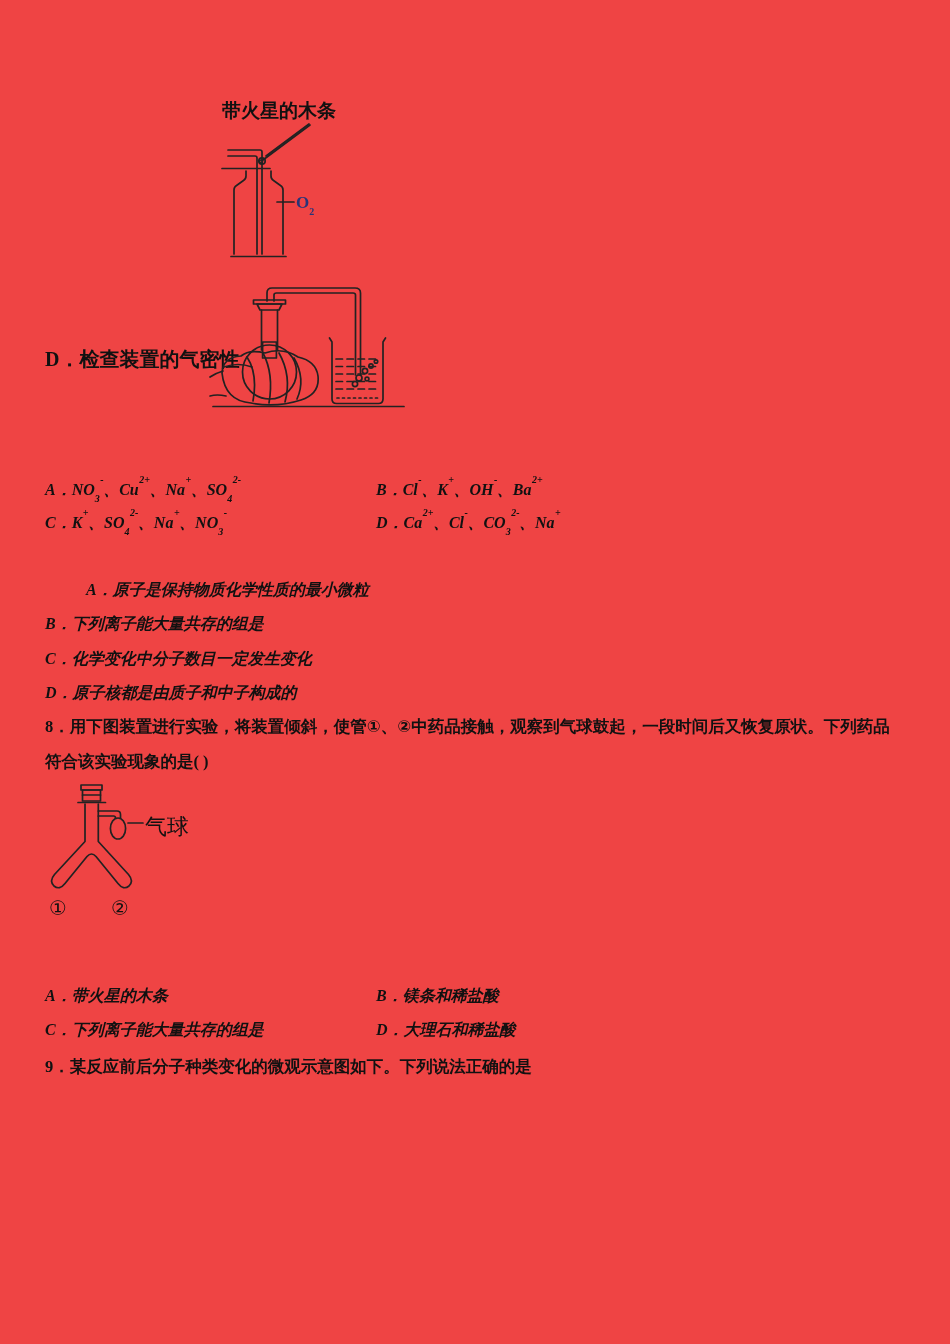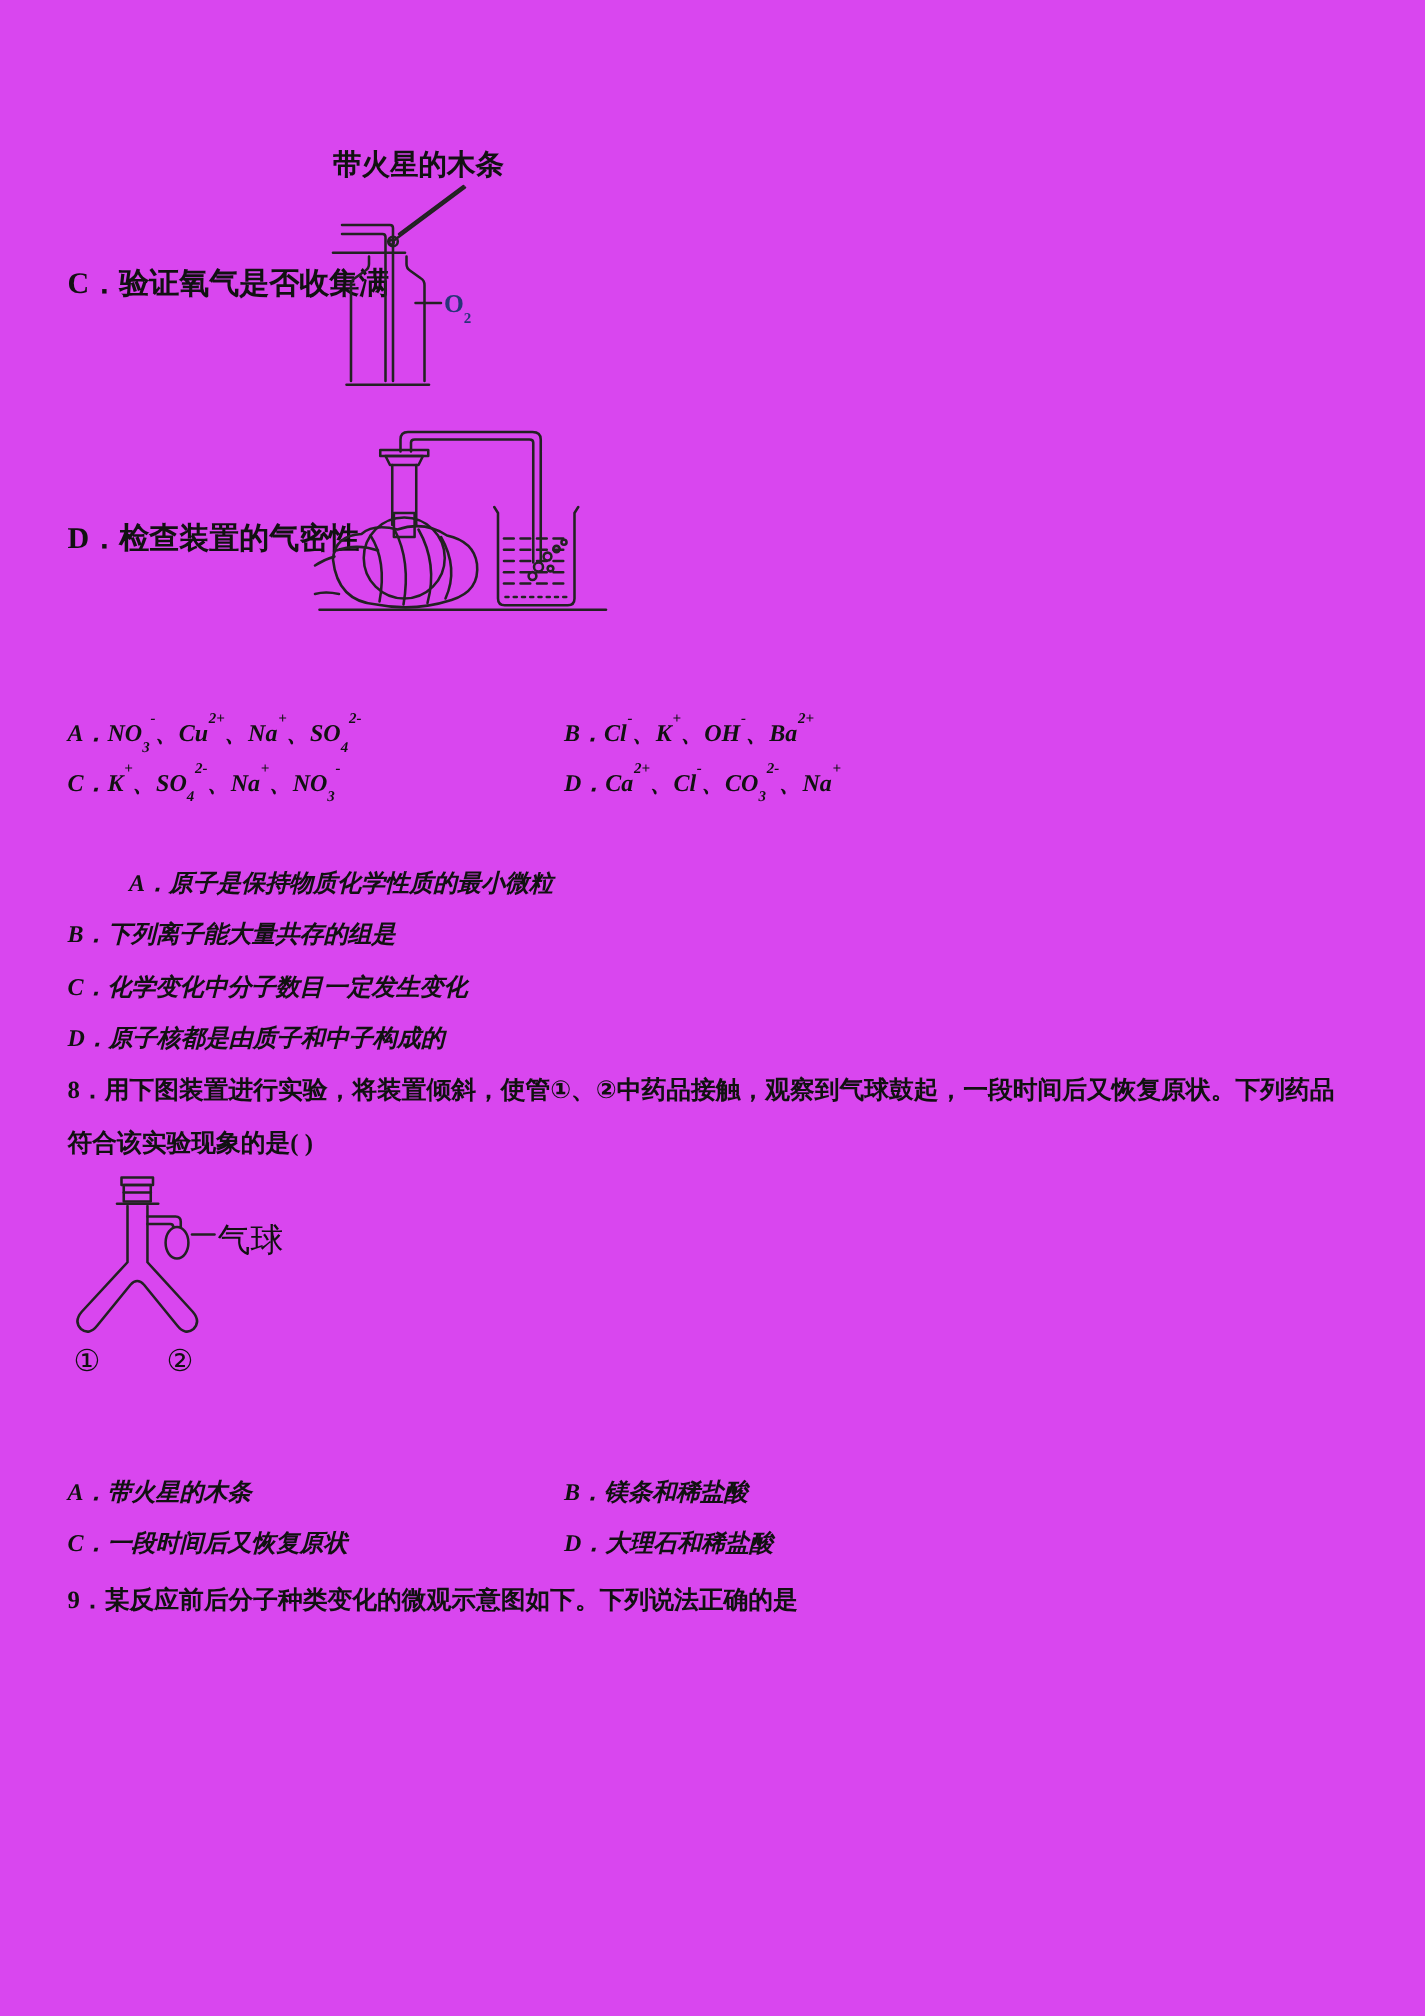--- a/index.html
+++ b/index.html
@@ -1,17 +1,17 @@
 <!DOCTYPE html>
 <html><head>
 <meta charset="utf-8">
 <style>
   html,body { margin:0; padding:0; background:#ffffff; }
   #page {
-    position:relative; width:950px; height:1344px; background:#d946ef;
+    position:relative; width:950px; height:1344px; background:#ef4444;
     font-family:"Liberation Serif","DejaVu Sans",serif; color:#111111;
     overflow:hidden;
   }
   .txt { position:absolute; white-space:nowrap; font-weight:bold; line-height:1.3; }
   .fs-q   { font-size:16.5px; }
   .fs-opt { font-size:16px;font-style:italic; }
   .fs-big { font-size:20px; }
   .fs-cap { font-size:19px; }
   .plain  { font-weight:normal; }
   .ion-row sub, .ion-row sup, .formula sub, .formula sup {
@@ -27,21 +27,20 @@
     stroke-linecap:round; stroke-linejoin:round;
   }
 </style>
 </head>
 <body>
 
 <div id="page">
 
   <div class="txt fs-cap" style="left:222px; top:99px;">带火星的木条</div>
 
-  <div class="txt fs-big" style="left:45px; top:176px;">C．验证氧气是否收集满</div>
 
   <svg class="diagram" style="left:220px; top:120px;" width="125" height="150" viewBox="0 0 125 150">
 
     <g>
       <path d="M8,30 H40 Q42,30 42,32 V134"></path>
       <path d="M8,36 H35 Q37,36 37,38 V134"></path>
     </g>
 
     <line x1="2" y1="48.5" x2="50" y2="48.5" stroke-width="5"></line>
 
@@ -147,18 +146,18 @@
       <line x1="88" y1="43" x2="103" y2="43"></line>
     </g>
   </svg>
 
   <div class="txt plain" style="left:145px; top:813px; font-size:22px;">气球</div>
   <div class="txt plain" style="left:49px; top:895px; font-size:20px;">①</div>
   <div class="txt plain" style="left:111px; top:895px; font-size:20px;">②</div>
 
   <div class="txt fs-opt" style="left:45px;  top:986px;">A．带火星的木条</div>
   <div class="txt fs-opt" style="left:376px; top:986px;">B．镁条和稀盐酸</div>
-  <div class="txt fs-opt" style="left:45px;  top:1020px;">C．一段时间后又恢复原状</div>
+  <div class="txt fs-opt" style="left:45px;  top:1020px;">C．下列离子能大量共存的组是</div>
   <div class="txt fs-opt" style="left:376px; top:1020px;">D．大理石和稀盐酸</div>
 
   <div class="txt fs-q" style="left:45px; top:1056px;">9．某反应前后分子种类变化的微观示意图如下。下列说法正确的是</div>
 
 </div>
 
 </body></html>

